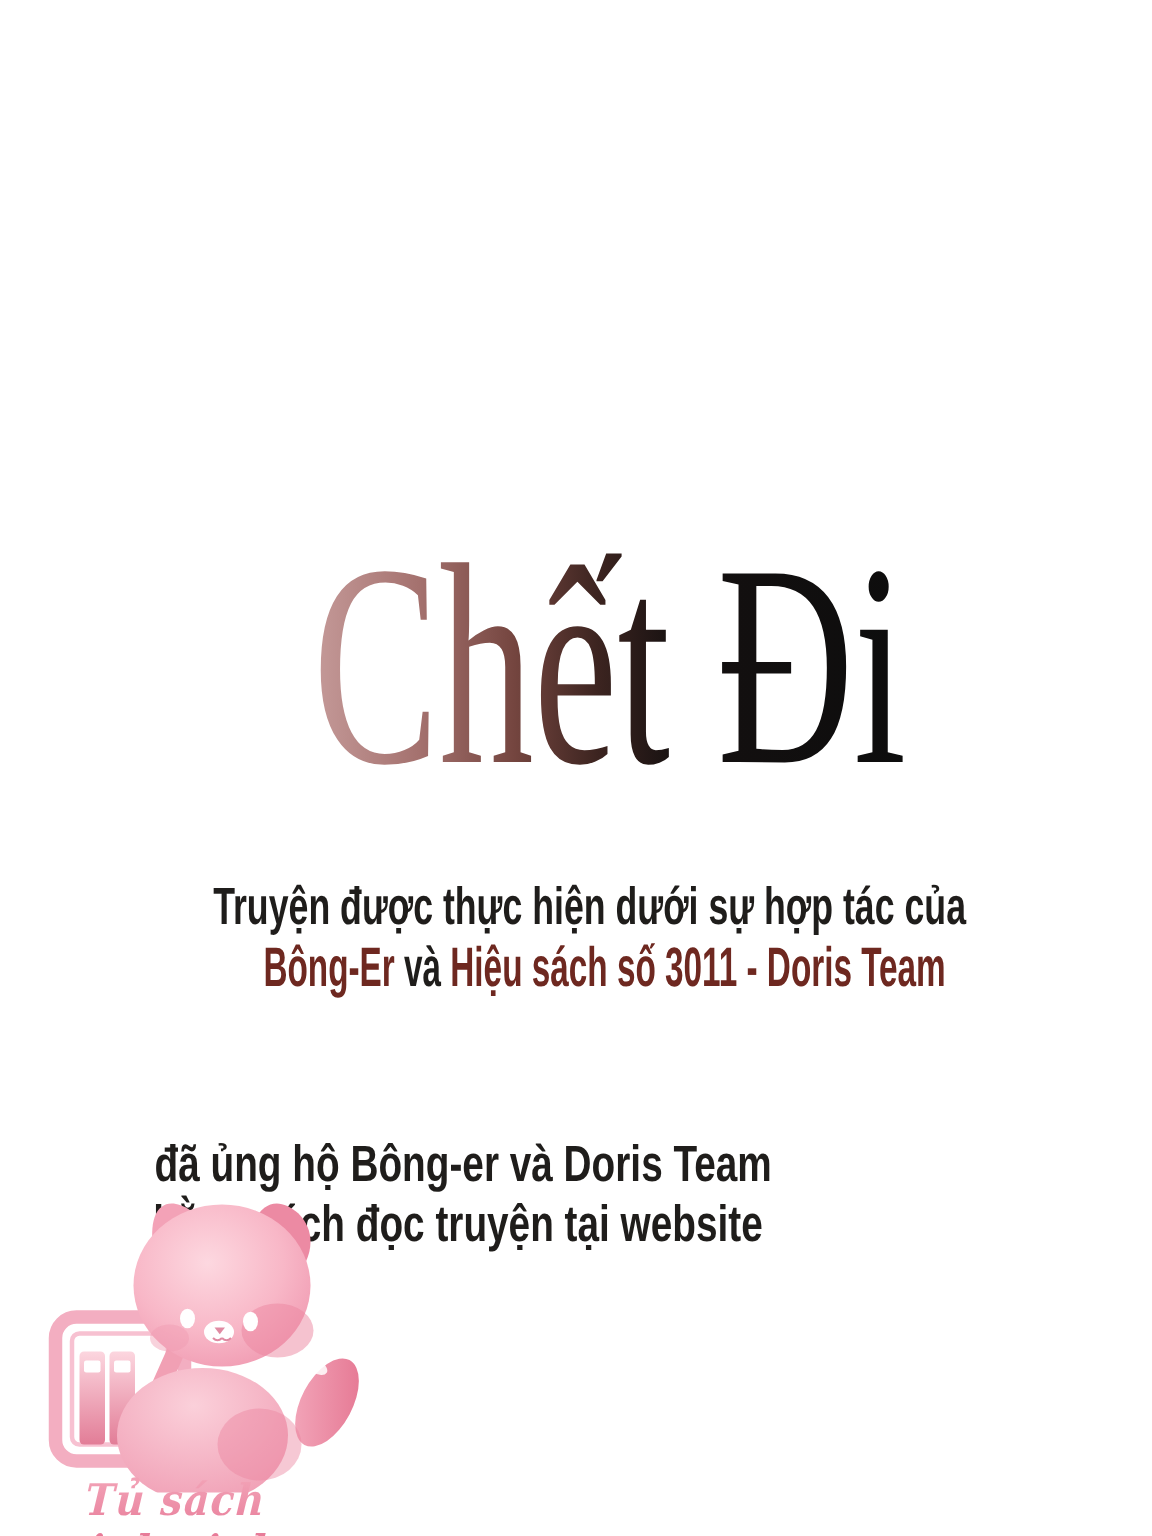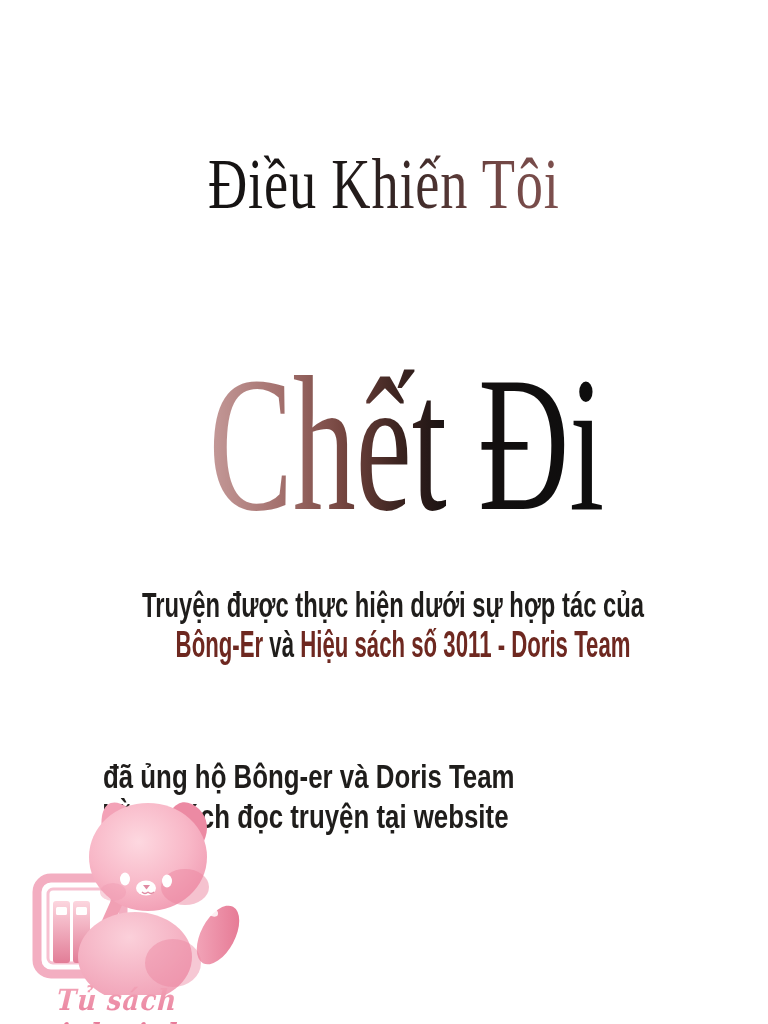--- a/index.html
+++ b/index.html
@@ -39,23 +39,20 @@
            transform-origin:left center;
            background-image:linear-gradient(180deg,#f3a5b8 0%,#e8ż 50%,#df5f81 100%);
            background-image:linear-gradient(180deg,#f3a5b8 0%,#e87e9b 55%,#de5d80 100%);
            -webkit-background-clip:text;background-clip:text;color:transparent;}
 </style>
 </head>
 <body>
 
 <div id="page">
 
-  <div class="abs centerline" style="top:148px;">
-    <span class="title t1">Điều Khiến Tôi</span>
-  </div>
   <div class="abs centerline" style="top:348px;left:22px;">
     <span class="title t3">Chết Đi</span>
   </div>
 
   <div class="abs centerline stack lh40" style="top:584px;">
     <div>
       <span class="cond collab1 black">Truyện được thực hiện dưới sự hợp tác của</span>
     </div>
     <div>
       <span class="cond collab2"><span class="red">Bông-Er</span><span class="black"> và </span><span class="red">Hiệu sách số 3011 - Doris Team</span></span>

